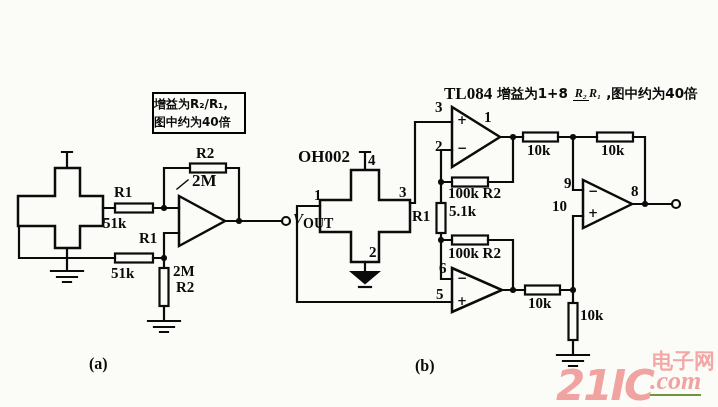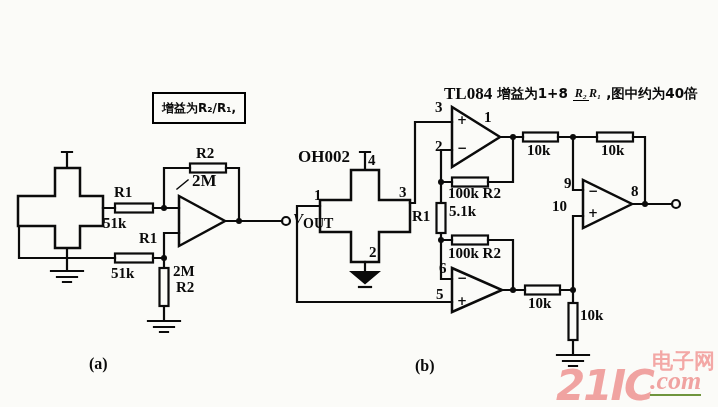--- a/index.html
+++ b/index.html
@@ -9,23 +9,23 @@
   }
   #art{position:absolute;left:0;top:0;}
   .abs{position:absolute;white-space:nowrap;line-height:1;}
   .serif{font-family:"Liberation Serif",serif;font-weight:bold;font-size:15px;}
   .serif-big{font-family:"Liberation Serif",serif;font-weight:bold;font-size:17px;}
   .pin{font-family:"Liberation Serif",serif;font-weight:bold;font-size:15px;}
   .sign{font-family:"DejaVu Sans",sans-serif;font-weight:bold;font-size:12px;}
   .cn{font-family:"DejaVu Sans",sans-serif;font-weight:bold;font-size:13px;}
   .caption{font-family:"Liberation Serif",serif;font-weight:bold;font-size:16px;}
   #note-a{
-    position:absolute;left:152px;top:92px;width:94px;height:32px;
+    position:absolute;left:152px;top:92px;width:94px;height:42px;
     border:2px solid #000;box-sizing:border-box;display:flex;flex-direction:column;
-    justify-content:center;align-items:center;background:#fbfbf8;
+    justify-content:center;background:#fbfbf8;
   }
   #note-a .cn{font-size:12px;line-height:1.5;}
   #note-b{
     position:absolute;left:444px;top:76px;height:36px;
     display:flex;align-items:center;gap:5px;
   }
   #note-b .cn{font-size:13.5px;}
   .frac{display:inline-flex;align-items:center;
     font-family:"Liberation Serif",serif;font-style:italic;font-weight:bold;font-size:12px;line-height:1.1;}
   .frac .num{border-bottom:1.5px solid #000;padding:0 2px;}
@@ -155,20 +155,21 @@
       <circle cx="513" cy="137" r="3"></circle>
         <circle cx="513" cy="290" r="3"></circle>
       <circle cx="573" cy="137" r="3"></circle>
         <circle cx="573" cy="290" r="3"></circle>
       <circle cx="645" cy="204" r="3"></circle>
     </g>
   </svg>
 
   <div id="note-a">
     <div class="cn">增益为R₂/R₁,</div>
+    <div class="cn">图中约为40倍</div>
   </div>
   <div class="abs serif" style="left:114px;top:185px;">R1</div>
   <div class="abs serif" style="left:103px;top:216px;">51k</div>
   <div class="abs serif" style="left:196px;top:146px;">R2</div>
   <div class="abs serif-big" style="left:192px;top:172px;">2M</div>
   <div class="abs serif" style="left:139px;top:231px;">R1</div>
   <div class="abs serif" style="left:111px;top:266px;">51k</div>
   <div class="abs serif" style="left:173px;top:264px;">2M</div>
   <div class="abs serif" style="left:176px;top:280px;">R2</div>
   <div class="abs vout" style="left:293px;top:212px;">

